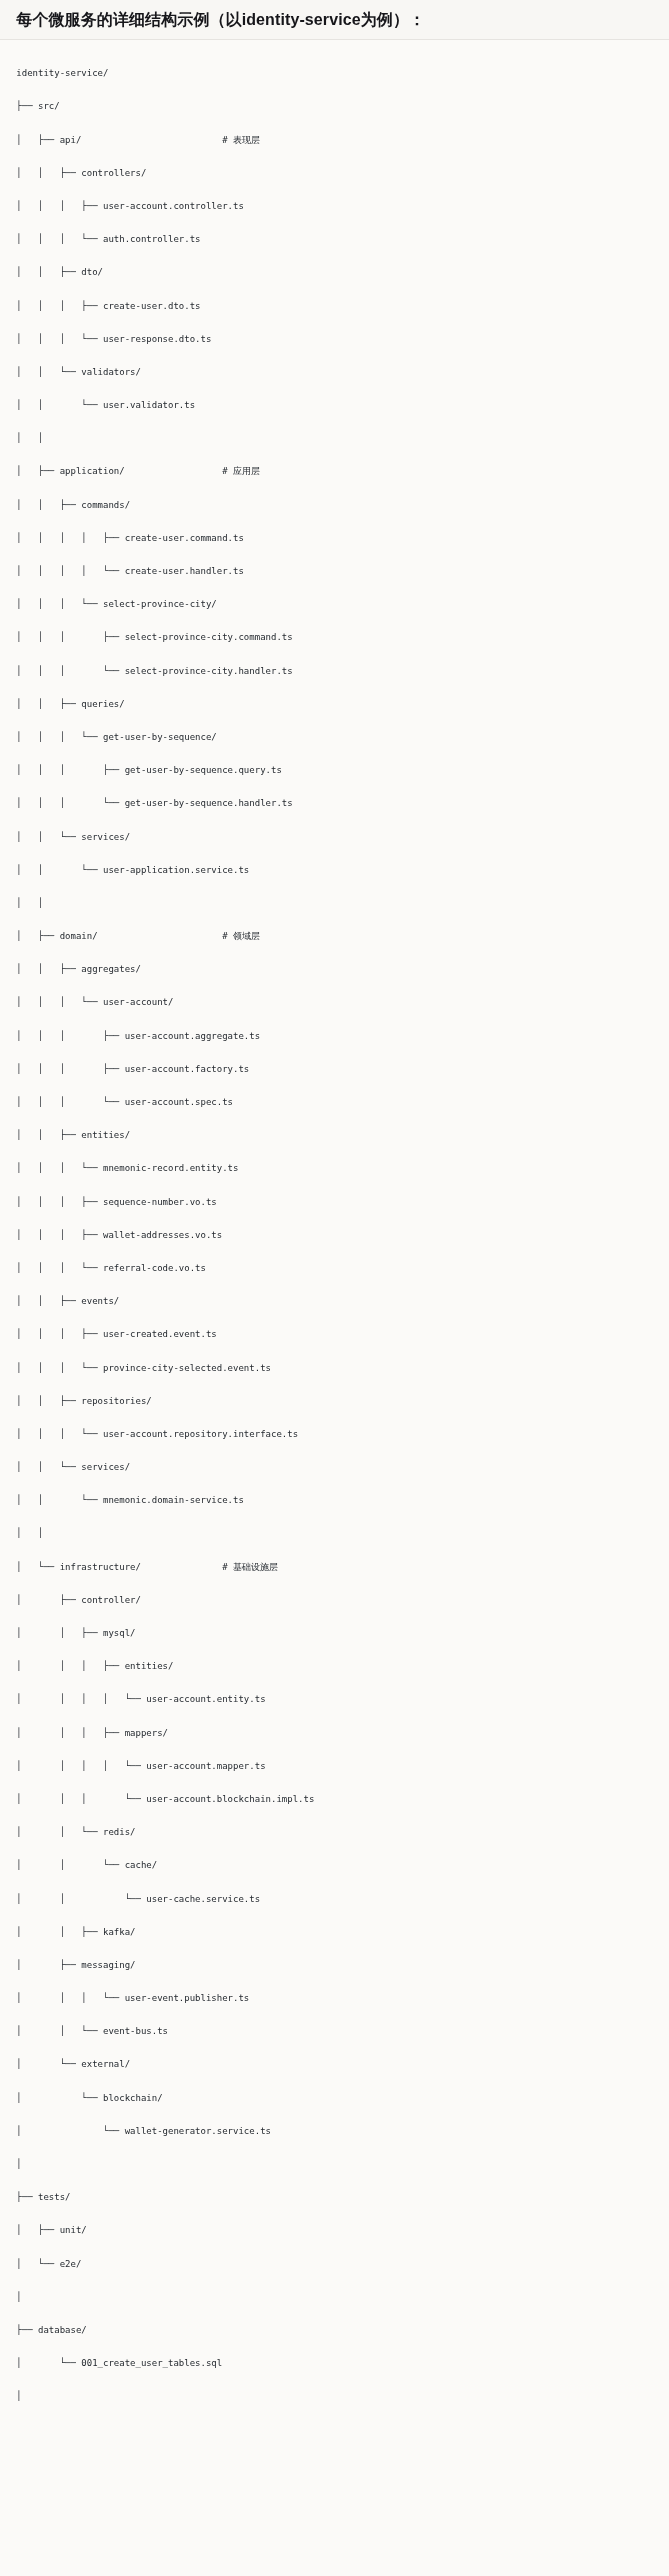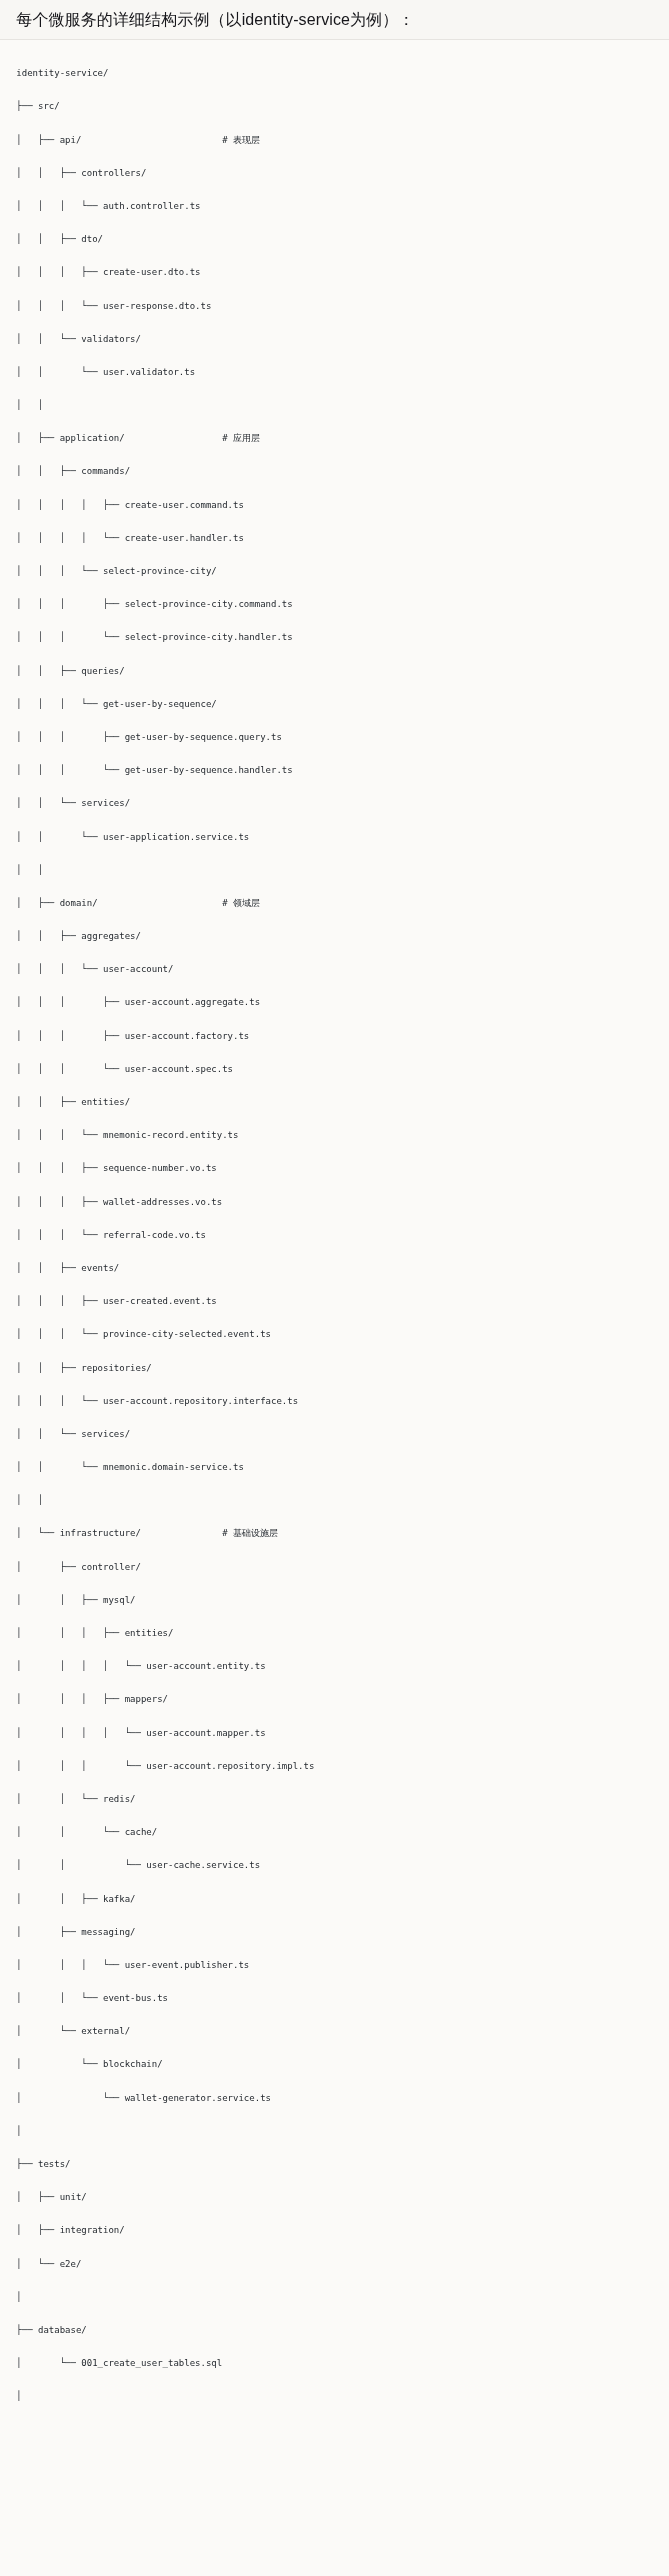--- a/index.html
+++ b/index.html
@@ -22,21 +22,21 @@
   }
 
   
   .header {
     padding: 10px 16.3px 8.1px 16.3px;
     background: #f8f7f4;
     border-bottom: 0.6px solid #e6e4e0;
   }
   .header-title {
     font-size: 16px;
-    font-weight: 400;
+    font-weight: 700;
     letter-spacing: 0.1px;
     line-height: 1.3;
     color: #16161a;
     white-space: nowrap;
   }
 
   
   .tree-block {
     padding: 16.3px 16.3px 5px 16.3px;
     background: #fbfaf8;
@@ -65,20 +65,21 @@
 
   <div class="header">
     <div class="header-title">每个微服务的详细结构示例（以identity-service为例）：</div>
   </div>
 
   <div class="tree-block">
     <pre class="tree" id="tree-output"><span class="tree-line">identity-service/</span>
 <span class="tree-line">├── src/</span>
 <span class="tree-line">│   ├── api/                          <span class="cmt"># 表现层</span></span>
 <span class="tree-line">│   │   ├── controllers/</span>
+<span class="tree-line">│   │   │   ├── user-account.controller.ts</span>
 <span class="tree-line">│   │   │   └── auth.controller.ts</span>
 <span class="tree-line">│   │   ├── dto/</span>
 <span class="tree-line">│   │   │   ├── create-user.dto.ts</span>
 <span class="tree-line">│   │   │   └── user-response.dto.ts</span>
 <span class="tree-line">│   │   └── validators/</span>
 <span class="tree-line">│   │       └── user.validator.ts</span>
 <span class="tree-line">│   │</span>
 <span class="tree-line">│   ├── application/                  <span class="cmt"># 应用层</span></span>
 <span class="tree-line">│   │   ├── commands/</span>
 <span class="tree-line">│   │   │   │   ├── create-user.command.ts</span>
@@ -112,35 +113,34 @@
 <span class="tree-line">│   │   └── services/</span>
 <span class="tree-line">│   │       └── mnemonic.domain-service.ts</span>
 <span class="tree-line">│   │</span>
 <span class="tree-line">│   └── infrastructure/               <span class="cmt"># 基础设施层</span></span>
 <span class="tree-line">│       ├── controller/</span>
 <span class="tree-line">│       │   ├── mysql/</span>
 <span class="tree-line">│       │   │   ├── entities/</span>
 <span class="tree-line">│       │   │   │   └── user-account.entity.ts</span>
 <span class="tree-line">│       │   │   ├── mappers/</span>
 <span class="tree-line">│       │   │   │   └── user-account.mapper.ts</span>
-<span class="tree-line">│       │   │       └── user-account.repository.impl.ts</span>
+<span class="tree-line">│       │   │       └── user-account.blockchain.impl.ts</span>
 <span class="tree-line">│       │   └── redis/</span>
 <span class="tree-line">│       │       └── cache/</span>
 <span class="tree-line">│       │           └── user-cache.service.ts</span>
 <span class="tree-line">│       │   ├── kafka/</span>
 <span class="tree-line">│       ├── messaging/</span>
 <span class="tree-line">│       │   │   └── user-event.publisher.ts</span>
 <span class="tree-line">│       │   └── event-bus.ts</span>
 <span class="tree-line">│       └── external/</span>
 <span class="tree-line">│           └── blockchain/</span>
 <span class="tree-line">│               └── wallet-generator.service.ts</span>
 <span class="tree-line">│</span>
 <span class="tree-line">├── tests/</span>
 <span class="tree-line">│   ├── unit/</span>
-<span class="tree-line">│   ├── integration/</span>
 <span class="tree-line">│   └── e2e/</span>
 <span class="tree-line">│</span>
 <span class="tree-line">├── database/</span>
 <span class="tree-line">│       └── 001_create_user_tables.sql</span>
 <span class="tree-line">│</span>
 
 
 
 
 

